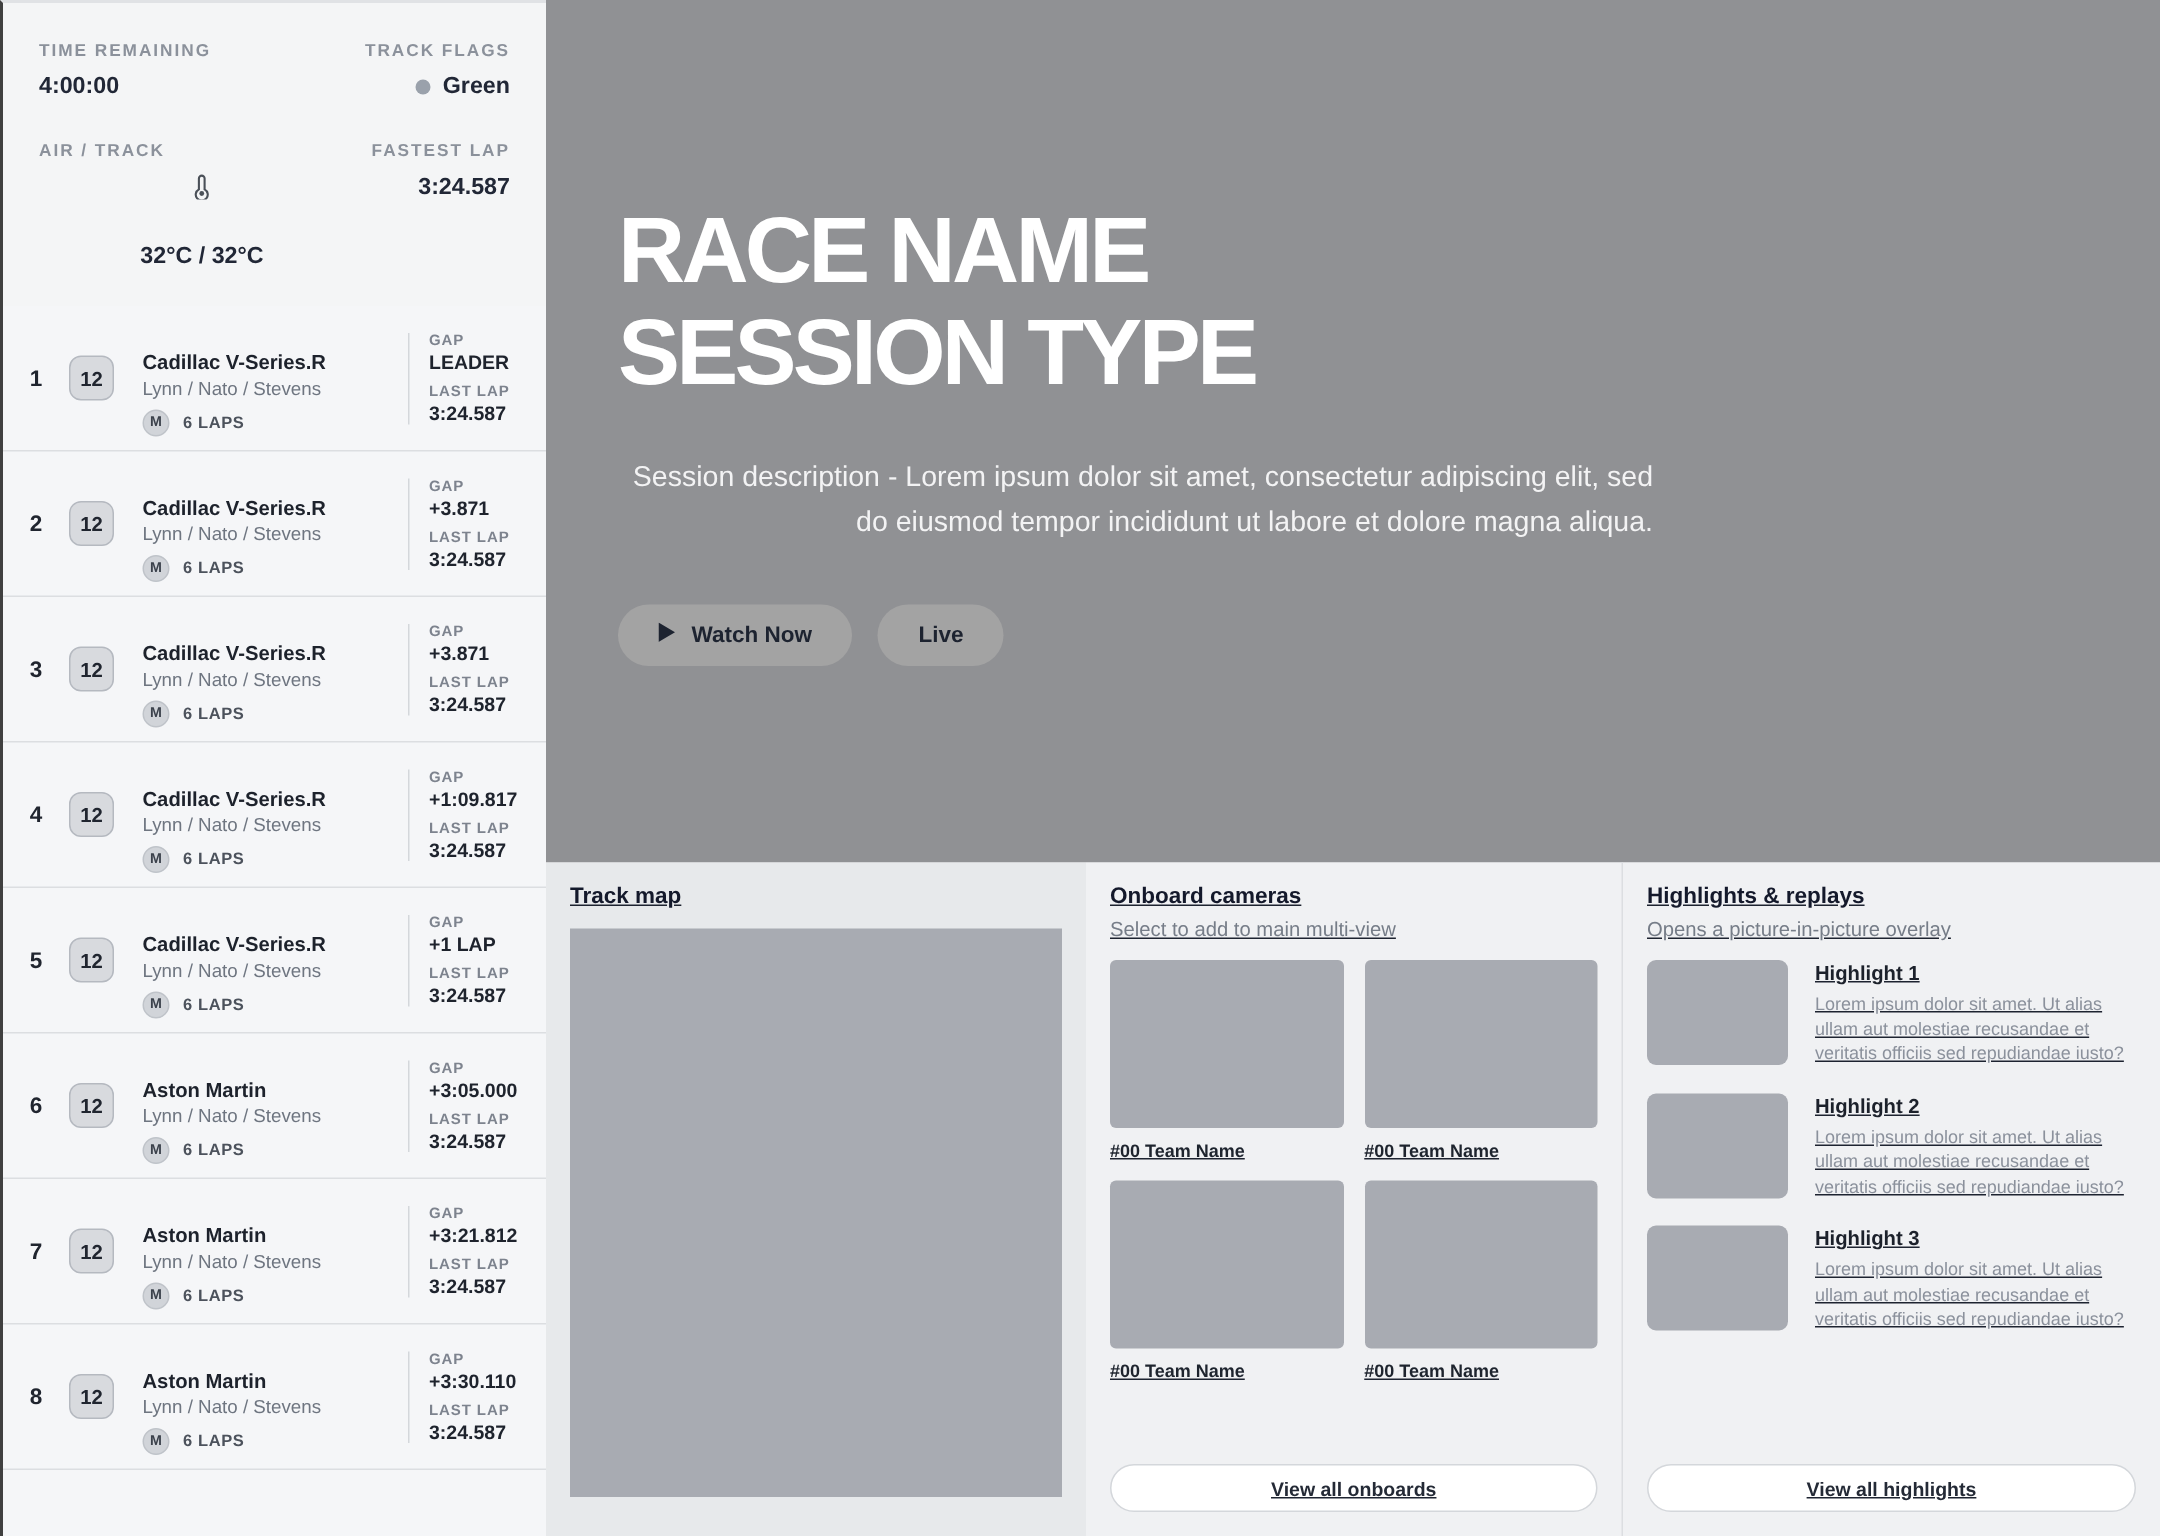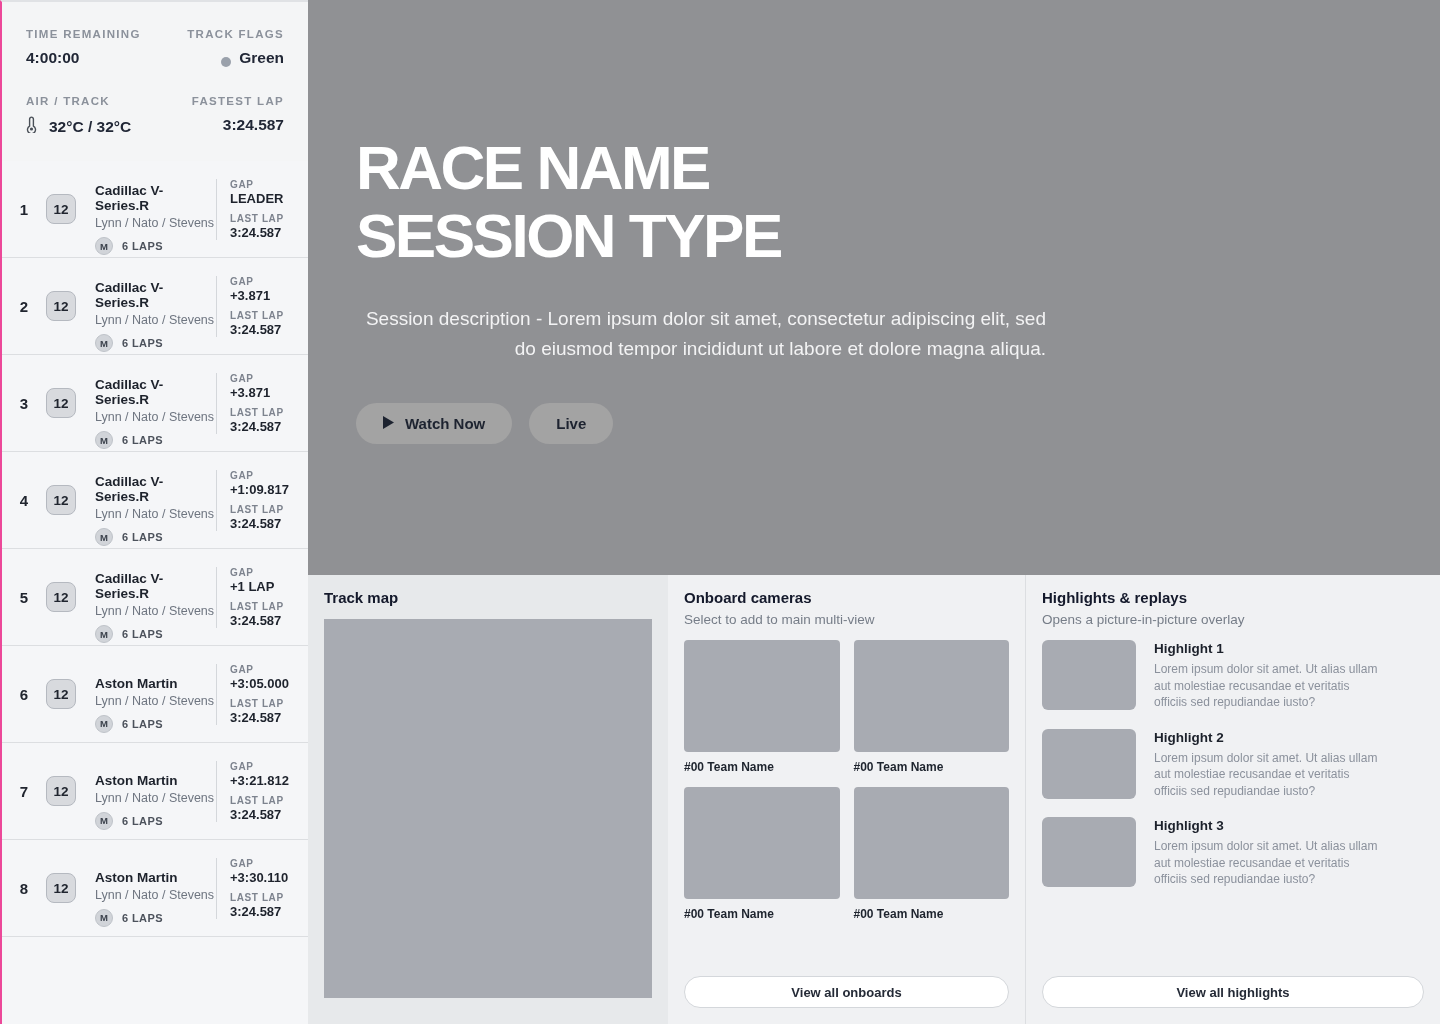--- a/index.html
+++ b/index.html
@@ -2,30 +2,30 @@
 <html><head>
 <meta charset="utf-8">
 <style>
   * { margin:0; padding:0; box-sizing:border-box; }
   html,body { width:1440px; height:1024px; overflow:hidden; }
   body { font-family:"Liberation Sans", sans-serif; background:#f4f5f6; color:#1d2330; }
 
   .app { display:flex; width:1440px; height:1024px; }
 
   
-  .sidebar { width:308px; flex-shrink:0; background:#f4f5f6; border-top:2px solid #e0e2e5; border-left:2px solid #ec4899; display:flex; flex-direction:column; }
+  .sidebar { width:364px; flex-shrink:0; background:#f4f5f6; border-top:2px solid #e0e2e5; border-left:2px solid #404040; display:flex; flex-direction:column; }
 
   .info-panel { padding:26px 24px 24px 24px; }
   .info-grid { display:grid; grid-template-columns:1fr auto; row-gap:28px; }
   .info-cell.right { text-align:right; }
   .info-label { font-size:11.5px; font-weight:700; letter-spacing:1.3px; color:#8b919b; }
   .info-value { margin-top:9px; font-size:15.5px; font-weight:700; color:#212736; }
-  .flag-value { display:flex; align-items:flex-end; justify-content:flex-end; gap:8px; }
+  .flag-value { display:flex; align-items:center; justify-content:flex-end; gap:8px; }
   .flag-dot { width:10px; height:10px; border-radius:50%; background:#9aa1ab; display:inline-block; }
-  .temp-value { display:flex; align-items:center; gap:12px; }
+  .temp-value { display:flex; align-items:center; gap:24px;flex-direction:column; }
 
   .lb-header { height:56px; display:flex; align-items:center; justify-content:space-between; padding:0 16px 0 24px; background:#e9ebee; border-top:1px solid #d8dade; border-bottom:1px solid #d8dade; }
   .lb-title { font-size:13px; font-weight:700; letter-spacing:1.2px; color:#262c38; }
   .view-btn { display:inline-flex; align-items:center; gap:8px; background:#fff; border:1px solid #d2d5da; border-radius:8px; padding:8px 12px; font-family:inherit; font-size:13px; font-weight:600; color:#2a3140; cursor:pointer; }
 
   .lb-rows { flex:1; background:#f5f6f8; overflow:hidden; }
   .lb-row { height:97px; border-bottom:1px solid #dcdee1; display:flex; align-items:center; padding-right:10px; }
   .pos { width:44px; text-align:center; font-size:15px; font-weight:700; color:#20252f; flex-shrink:0; }
   .car-no { width:30px; height:30px; flex-shrink:0; background:#d8dade; border:1px solid #b5b9c0; border-radius:8px; display:flex; align-items:center; justify-content:center; font-size:13.5px; font-weight:700; color:#20252f; }
   .entry { margin-left:19px; flex:1; min-width:0; }
@@ -40,21 +40,21 @@
   .t-value:last-child { margin-bottom:0; }
 
   
   .main { flex:1; display:flex; flex-direction:column; min-width:0; }
   .hero { height:575px; background:#909194; padding:0 48px; }
   .hero-title { margin-top:134px; font-size:62px; line-height:1.1; font-weight:800; letter-spacing:-2.5px; color:#ffffff; }
   .hero-desc { margin-top:34px; width:690px; font-size:19px; line-height:1.55; color:#f3f3f4;text-align:right; }
   .hero-actions { margin-top:40px; display:flex; gap:17px; }
   .pill { height:41px; border:none; border-radius:21px; background:#a3a3a3; font-family:inherit; font-size:15px; font-weight:700; color:#1d2330; display:inline-flex; align-items:center; gap:11px; padding:0 27px; cursor:pointer; }
 
-  .bottom { flex:1; display:flex; }
+  .bottom { flex:1; display:flex;text-decoration:underline; }
   .panel h2 { font-size:15px; font-weight:700; color:#14192b; }
   .panel-sub { margin-top:6px; font-size:13.5px; color:#767d88; }
 
   .track-panel { width:360px; flex-shrink:0; background:#e7e9eb; padding:14px 16px 16px; }
   .map-placeholder { margin-top:13px; width:328px; height:379px; background:#a8abb2; }
 
   .onboard-panel { width:358px; flex-shrink:0; background:#f0f1f3; padding:14px 16px 16px; display:flex; flex-direction:column; border-right:1px solid #dcdee1; }
   .cam-grid { margin-top:13px; display:grid; grid-template-columns:1fr 1fr; column-gap:14px; row-gap:13px; }
   .cam-thumb { height:112px; background:#a8abb2; border-radius:4px; }
   .cam-label { margin-top:8px; font-size:12px; font-weight:700; color:#1e242e; }

